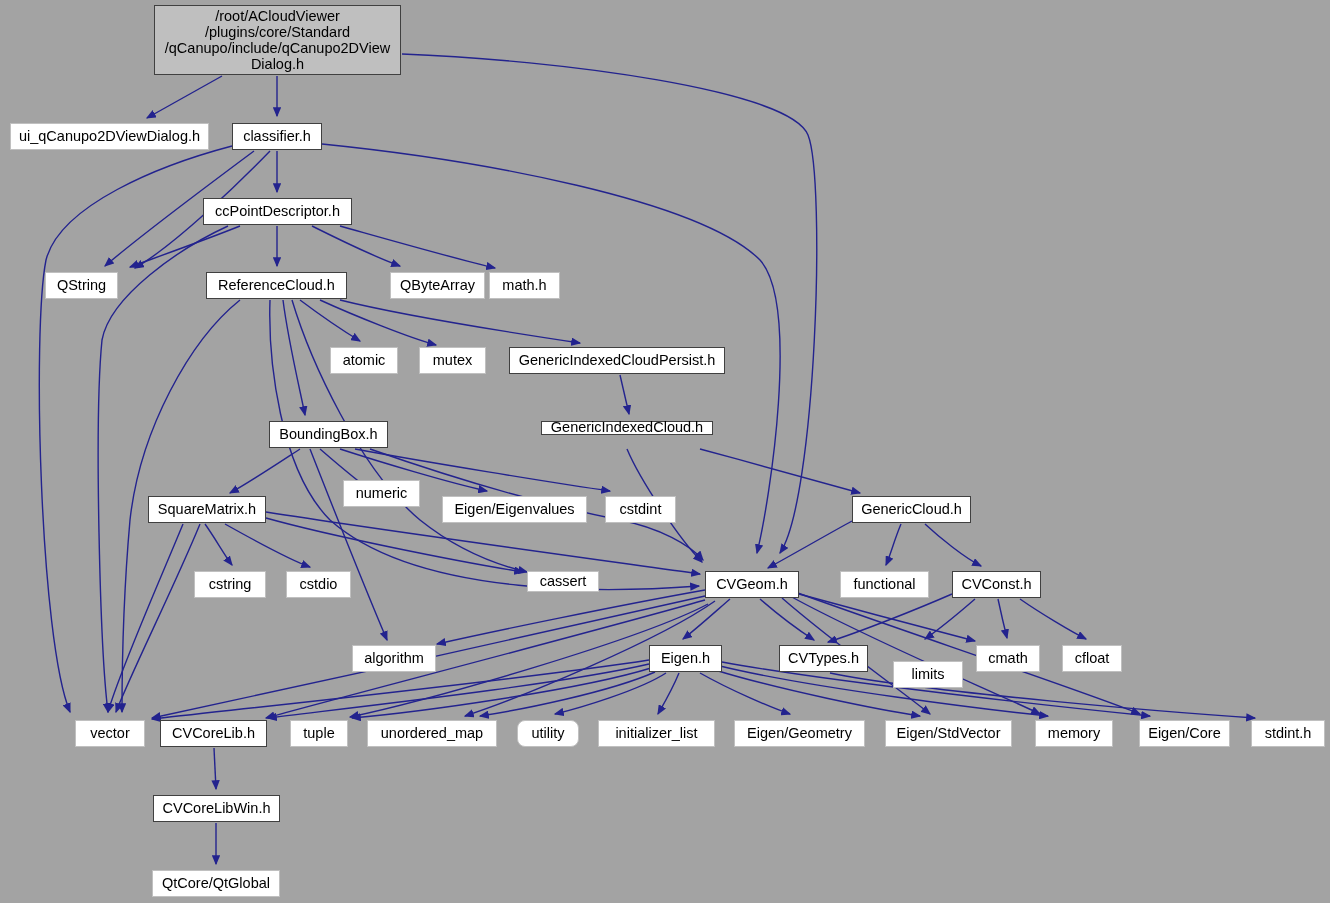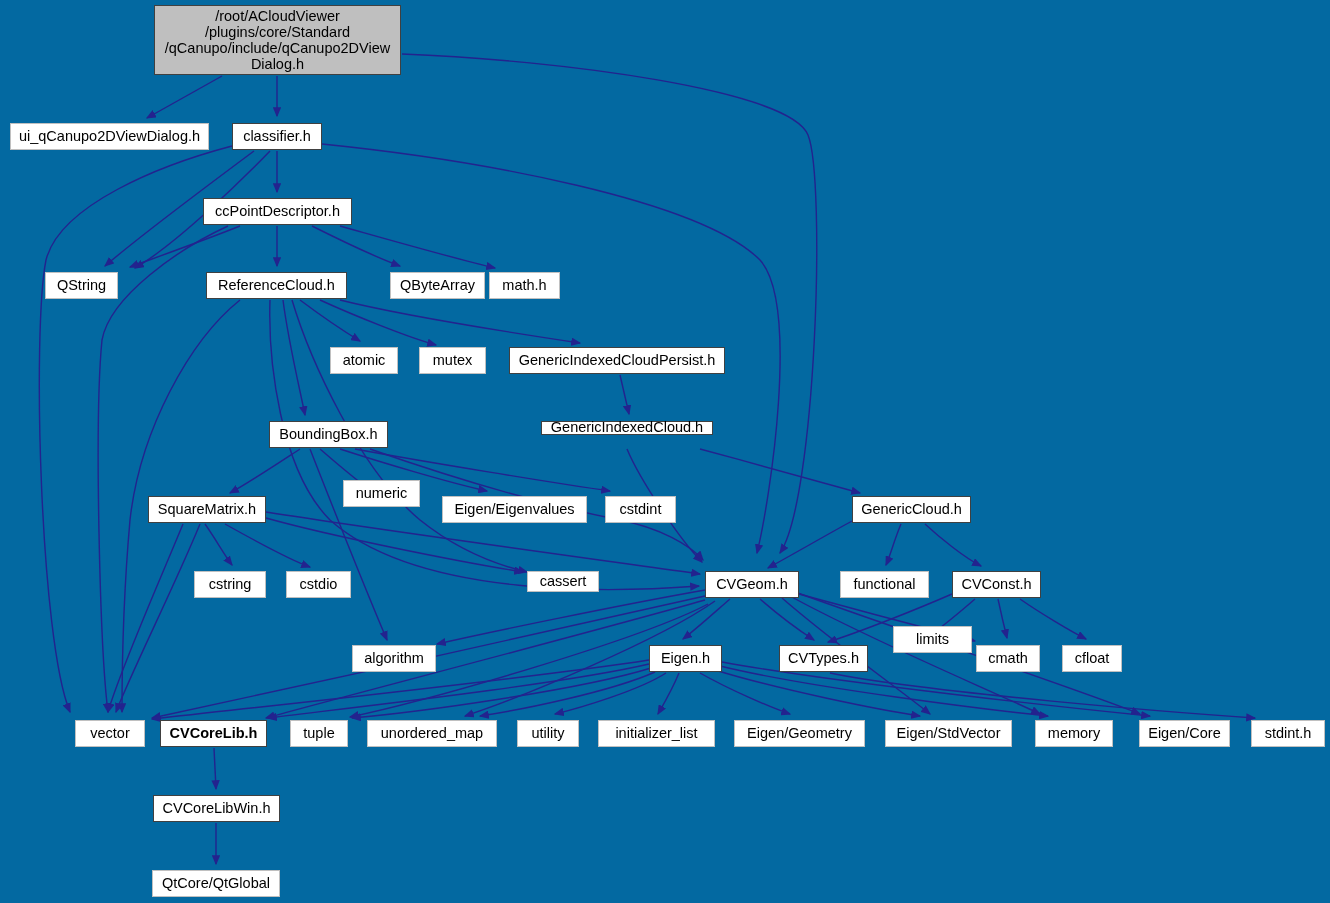--- a/index.html
+++ b/index.html
@@ -4,21 +4,21 @@
 <style>
   html, body {
     margin: 0;
     padding: 0;
     background: #ffffff;
   }
   #graph-root {
     position: relative;
     width: 1330px;
     height: 903px;
-    background: #0369a1;
+    background: #a3a3a3;
     font-family: "Liberation Sans", sans-serif;
     overflow: hidden;
   }
   svg#edges {
     position: absolute;
     left: 0; top: 0;
     width: 1330px;
     height: 903px;
   }
   .node {
@@ -149,28 +149,28 @@
       <div class="node strong" style="left: 852px; top: 496px; width: 119px; height: 27px;">GenericCloud.h</div>
       <div class="node" style="left: 194px; top: 571px; width: 72px; height: 27px;">cstring</div>
       <div class="node" style="left: 286px; top: 571px; width: 65px; height: 27px;">cstdio</div>
       <div class="node" style="left: 527px; top: 571px; width: 72px; height: 21px;">cassert</div>
       <div class="node strong" style="left: 705px; top: 571px; width: 94px; height: 27px;">CVGeom.h</div>
       <div class="node" style="left: 840px; top: 571px; width: 89px; height: 27px;">functional</div>
       <div class="node strong" style="left: 952px; top: 571px; width: 89px; height: 27px;">CVConst.h</div>
       <div class="node" style="left: 352px; top: 645px; width: 84px; height: 27px;">algorithm</div>
       <div class="node strong" style="left: 649px; top: 645px; width: 73px; height: 27px;">Eigen.h</div>
       <div class="node strong" style="left: 779px; top: 645px; width: 89px; height: 27px;">CVTypes.h</div>
-      <div class="node" style="left: 893px; top: 626px; width: 79px; height: 27px;">limits</div>
+      <div class="node" style="left: 893px; top: 661px; width: 70px; height: 27px;">limits</div>
       <div class="node" style="left: 976px; top: 645px; width: 64px; height: 27px;">cmath</div>
       <div class="node" style="left: 1062px; top: 645px; width: 60px; height: 27px;">cfloat</div>
       <div class="node" style="left: 75px; top: 720px; width: 70px; height: 27px;">vector</div>
-      <div class="node strong" style="left: 160px; top: 720px; width: 107px; height: 27px; font-weight: bold;">CVCoreLib.h</div>
+      <div class="node strong" style="left: 160px; top: 720px; width: 107px; height: 27px;">CVCoreLib.h</div>
       <div class="node" style="left: 290px; top: 720px; width: 58px; height: 27px;">tuple</div>
       <div class="node" style="left: 367px; top: 720px; width: 130px; height: 27px;">unordered_map</div>
-      <div class="node" style="left: 517px; top: 720px; width: 62px; height: 27px;">utility</div>
+      <div class="node" style="left: 517px; top: 720px; width: 62px; height: 27px; border-radius: 8px;">utility</div>
       <div class="node" style="left: 598px; top: 720px; width: 117px; height: 27px;">initializer_list</div>
       <div class="node" style="left: 734px; top: 720px; width: 131px; height: 27px;">Eigen/Geometry</div>
       <div class="node" style="left: 885px; top: 720px; width: 127px; height: 27px;">Eigen/StdVector</div>
       <div class="node" style="left: 1035px; top: 720px; width: 78px; height: 27px;">memory</div>
       <div class="node" style="left: 1139px; top: 720px; width: 91px; height: 27px;">Eigen/Core</div>
       <div class="node" style="left: 1251px; top: 720px; width: 74px; height: 27px;">stdint.h</div>
       <div class="node strong" style="left: 153px; top: 795px; width: 127px; height: 27px;">CVCoreLibWin.h</div>
       <div class="node" style="left: 152px; top: 870px; width: 128px; height: 27px;">QtCore/QtGlobal</div>
     </div>
 </div>

